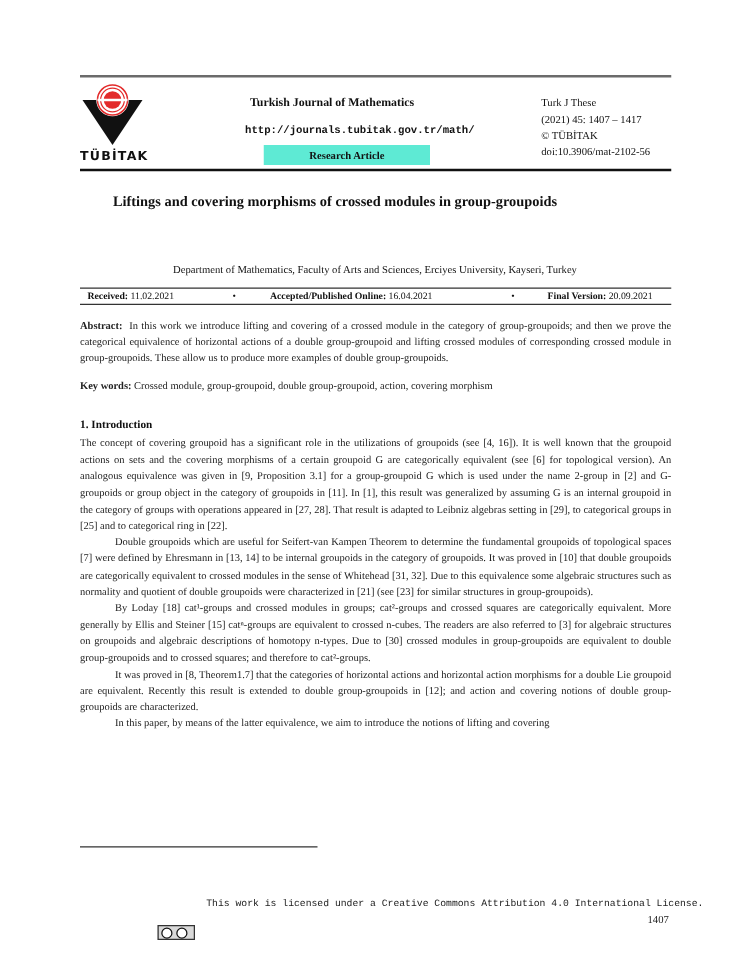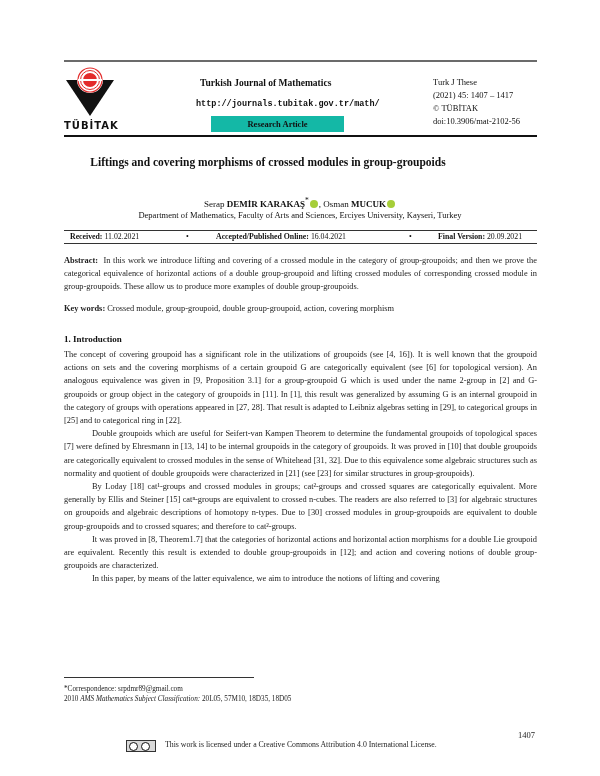--- a/index.html
+++ b/index.html
@@ -7,21 +7,21 @@
       width: 600px; height: 776px; background: #ffffff; position: relative; overflow: hidden;
       font-family: "DejaVu Serif", "Liberation Serif", serif; color: #222;
     }
     .page { position: absolute; left: 0; top: 0; width: 600px; height: 776px; }
     .topline { position: absolute; left: 64px; top: 60px; width: 473px; height: 2px; background: #6b6b6b; }
     .botline { position: absolute; left: 64px; top: 135px; width: 473px; height: 2px; background: #111; }
     .logo { position: absolute; left: 64px; top: 66px; width: 52px; height: 68px; }
     .logo-text { position: absolute; left: 64px; top: 120px; width: 52px; font-family: "DejaVu Sans", sans-serif; font-weight: bold; font-size: 10px; letter-spacing: 1px; color: #111; }
     .jtitle { position: absolute; left: 200px; top: 78px; font-weight: bold; font-size: 9.5px; color: #111; font-family: "Liberation Serif", serif; }
     .jurl { position: absolute; left: 196px; top: 99px; font-family: "Liberation Mono", monospace; font-weight: bold; font-size: 8.5px; color: #111; }
-    .jtype { position: absolute; left: 211px; top: 116px; width: 133px; height: 16px; background: #14b8a6; font-family: "Liberation Serif", serif; font-weight: bold; font-size: 8.5px; color: #111; text-align: center; line-height: 16px; }
+    .jtype { position: absolute; left: 211px; top: 116px; width: 133px; height: 16px; background: #5eead4; font-family: "Liberation Serif", serif; font-weight: bold; font-size: 8.5px; color: #111; text-align: center; line-height: 16px; }
     .meta { position: absolute; left: 433px; top: 76px; font-family: "Liberation Serif", serif; font-size: 8.5px; line-height: 13px; color: #111; }
     .title { position: absolute; left: 0; top: 156px; width: 536px; text-align: center; font-weight: bold; font-size: 11.5px; color: #111; font-family: "Liberation Serif", serif; }
     .authors { position: absolute; left: 0; top: 196px; width: 600px; text-align: center; font-size: 9px; color: #111; font-family: "Liberation Serif", serif; }
     .authors b { font-weight: bold; }
     .orcid { display: inline-block; width: 8px; height: 8px; border-radius: 50%; background: #a6ce39; vertical-align: -1px; margin: 0 1px; }
     .affil { position: absolute; left: 0; top: 210px; width: 600px; text-align: center; font-size: 8.5px; color: #111; font-family: "Liberation Serif", serif; }
     .dline1 { position: absolute; left: 64px; top: 230px; width: 473px; height: 1px; background: #333; }
     .dline2 { position: absolute; left: 64px; top: 243px; width: 473px; height: 1px; background: #333; }
     .dates { position: absolute; left: 64px; top: 231px; width: 473px; height: 12px; font-size: 7.8px; line-height: 12px; font-family: "Liberation Serif", serif; color: #111; }
     .dates span { position: absolute; white-space: nowrap; }
@@ -31,21 +31,21 @@
     .keywords { top: 302px; }
     .h1 { position: absolute; left: 64px; top: 334px; font-weight: bold; font-size: 9px; font-family: "Liberation Serif", serif; color: #111; }
     .intro { top: 348px; }
     .body-text p { margin: 0; text-indent: 0; }
     .body-text p.ind { text-indent: 28px; }
     .fnline { position: absolute; left: 64px; top: 677px; width: 190px; height: 1px; background: #333; }
     .fn { position: absolute; left: 64px; top: 684px; font-family: "Liberation Serif", serif; font-size: 7.2px; line-height: 10px; color: #222; }
     .pagenum { position: absolute; left: 518px; top: 730px; font-family: "Liberation Serif", serif; font-size: 8.5px; color: #222; }
     .cc { position: absolute; left: 126px; top: 740px; width: 28px; height: 10px; border: 1px solid #333; background: #d9d9d9; }
     .cc i { position: absolute; top: 1px; width: 7px; height: 7px; border-radius: 50%; border: 1px solid #111; background: #fff; }
-    .license { position: absolute; left: 165px; top: 740px; font-family: Liberation Serif, serif; font-size: 7.8px; color: #222; }
+    .license { position: absolute; left: 165px; top: 720px; font-family: Liberation Mono, monospace; font-size: 7.8px; color: #222; }
   </style>
 </head>
 <body>
 
 <div class="page">
 
   <div class="topline"></div>
 
   <svg class="logo" viewBox="0 0 52 68" width="52" height="68">
     <polygon points="2,14 50,14 26,50" fill="#111"></polygon>
@@ -65,26 +65,20 @@
     <div>Turk J These</div>
     <div>(2021) 45: 1407 – 1417</div>
     <div>© TÜBİTAK</div>
     <div>doi:10.3906/mat-2102-56</div>
   </div>
 
   <div class="botline"></div>
 
   <div class="title">Liftings and covering morphisms of crossed modules in group-groupoids</div>
 
-  <div class="authors">
-    <span>Serap</span>
-    <b>DEMİR KARAKAŞ</b><sup>*</sup><span class="orcid"></span>,
-    <span>Osman</span>
-    <b>MUCUK</b><span class="orcid"></span>
-  </div>
   <div class="affil">Department of Mathematics, Faculty of Arts and Sciences, Erciyes University, Kayseri, Turkey</div>
 
   <div class="dline1"></div>
   <div class="dates">
     <span style="left:6px;"><b>Received:</b> <span style="position:static">11.02.2021</span></span>
     <span style="left:122px;">•</span>
     <span style="left:152px;"><b>Accepted/Published Online:</b> <span style="position:static">16.04.2021</span></span>
     <span style="left:345px;">•</span>
     <span style="left:374px;"><b>Final Version:</b> <span style="position:static">20.09.2021</span></span>
   </div>
@@ -104,26 +98,20 @@
 
   <div class="body-text intro">
     <p>The concept of covering groupoid has a significant role in the utilizations of groupoids (see [4, 16]). It is well known that the groupoid actions on sets and the covering morphisms of a certain groupoid G are categorically equivalent (see [6] for topological version). An analogous equivalence was given in [9, Proposition 3.1] for a group-groupoid G which is used under the name 2-group in [2] and G-groupoids or group object in the category of groupoids in [11]. In [1], this result was generalized by assuming G is an internal groupoid in the category of groups with operations appeared in [27, 28]. That result is adapted to Leibniz algebras setting in [29], to categorical groups in [25] and to categorical ring in [22].</p>
     <p class="ind">Double groupoids which are useful for Seifert-van Kampen Theorem to determine the fundamental groupoids of topological spaces [7] were defined by Ehresmann in [13, 14] to be internal groupoids in the category of groupoids. It was proved in [10] that double groupoids are categorically equivalent to crossed modules in the sense of Whitehead [31, 32]. Due to this equivalence some algebraic structures such as normality and quotient of double groupoids were characterized in [21] (see [23] for similar structures in group-groupoids).</p>
     <p class="ind">By Loday [18] cat¹-groups and crossed modules in groups; cat²-groups and crossed squares are categorically equivalent. More generally by Ellis and Steiner [15] catⁿ-groups are equivalent to crossed n-cubes. The readers are also referred to [3] for algebraic structures on groupoids and algebraic descriptions of homotopy n-types. Due to [30] crossed modules in group-groupoids are equivalent to double group-groupoids and to crossed squares; and therefore to cat²-groups.</p>
     <p class="ind">It was proved in [8, Theorem1.7] that the categories of horizontal actions and horizontal action morphisms for a double Lie groupoid are equivalent. Recently this result is extended to double group-groupoids in [12]; and action and covering notions of double group-groupoids are characterized.</p>
     <p class="ind">In this paper, by means of the latter equivalence, we aim to introduce the notions of lifting and covering</p>
   </div>
 
   <div class="fnline"></div>
-  <div class="fn">
-    <div>*Correspondence: srpdmr89@gmail.com</div>
-    <div>
-      <span>2010 </span><i>AMS Mathematics Subject Classification:</i><span> 20L05, 57M10, 18D35, 18D05</span>
-    </div>
-  </div>
 
   <div class="pagenum">1407</div>
 
   <div class="cc">
     <i style="left:2px;"></i>
       <i style="left:14px;"></i>
   </div>
   <div class="license">This work is licensed under a Creative Commons Attribution 4.0 International License.</div>
 
 </div>

